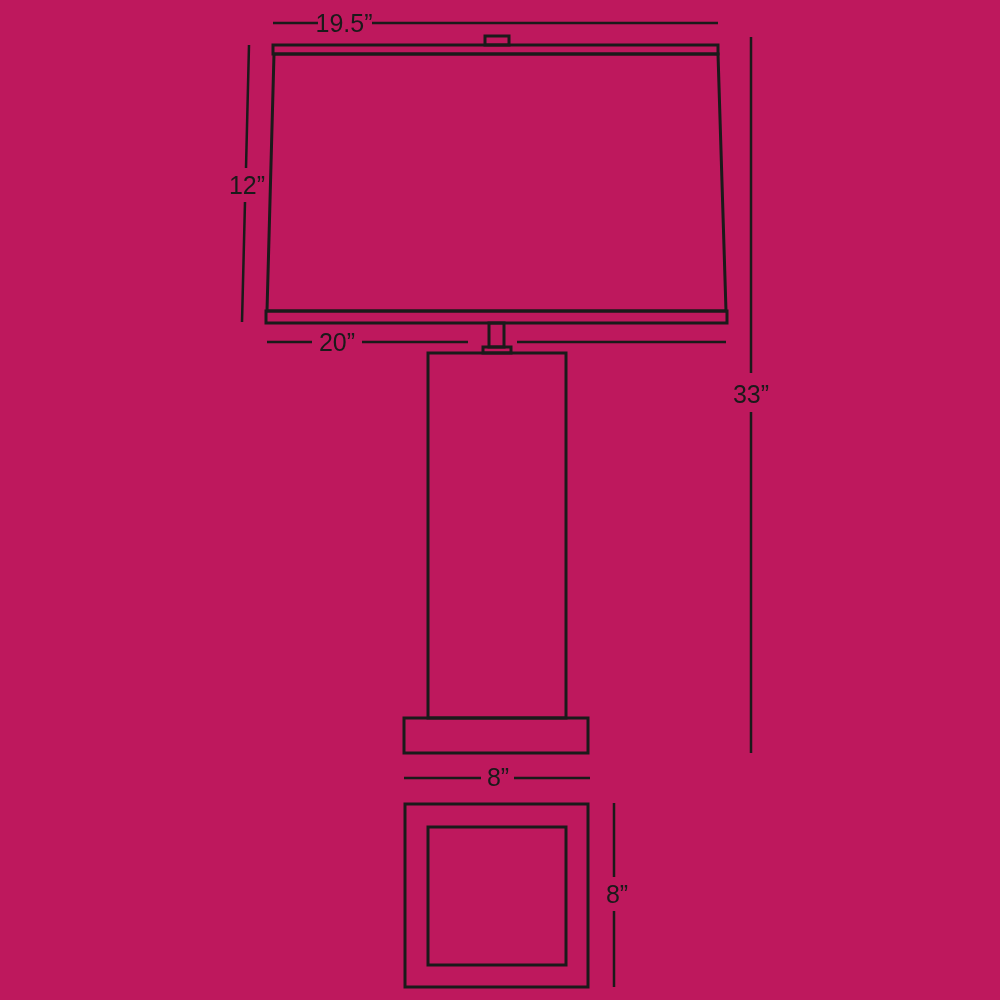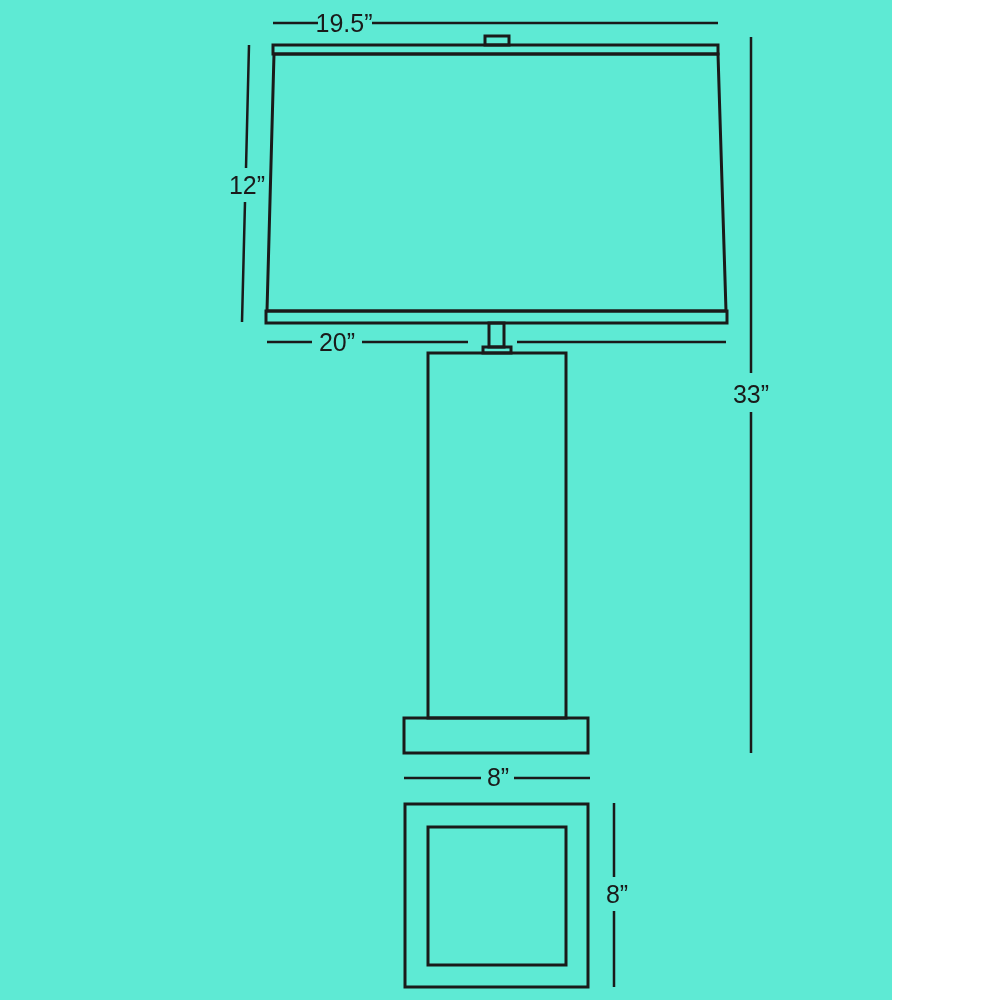--- a/index.html
+++ b/index.html
@@ -6,23 +6,23 @@
     margin: 0;
     padding: 0;
     background: #ffffff;
     width: 1000px;
     height: 1000px;
     overflow: hidden;
     font-family: "Liberation Sans", sans-serif;
   }
   .canvas {
     position: relative;
-    width: 892px;
+    width: 1000px;
     height: 1000px;
-    background: #5eead4;
+    background: #be185d;
   }
   svg { display: block; }
   .outline {
     fill: none;
     stroke-width: 3;
     stroke-linejoin: miter;
   }
   .dim {
     fill: none;
     stroke-width: 2.5;

